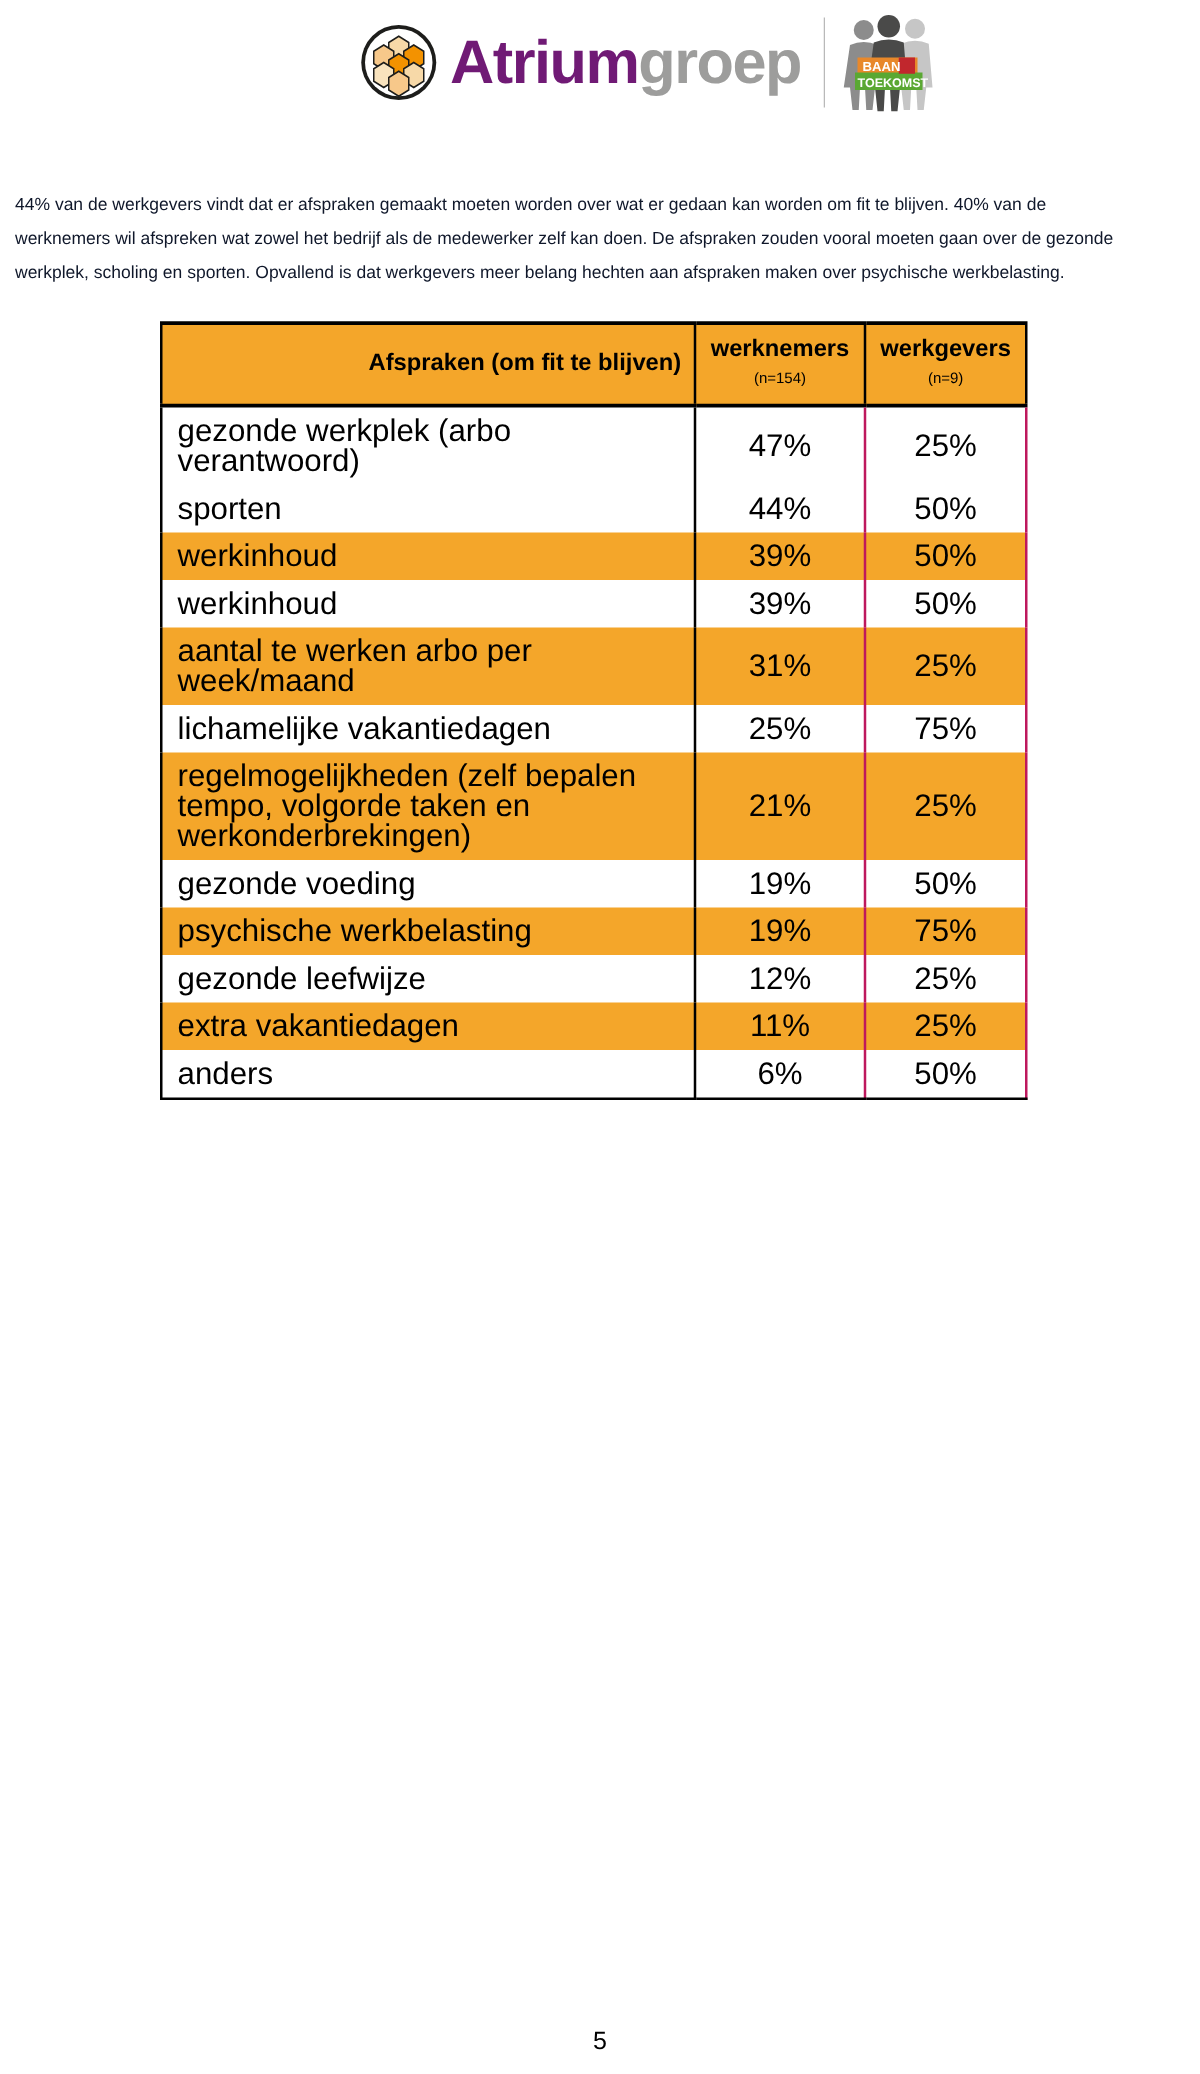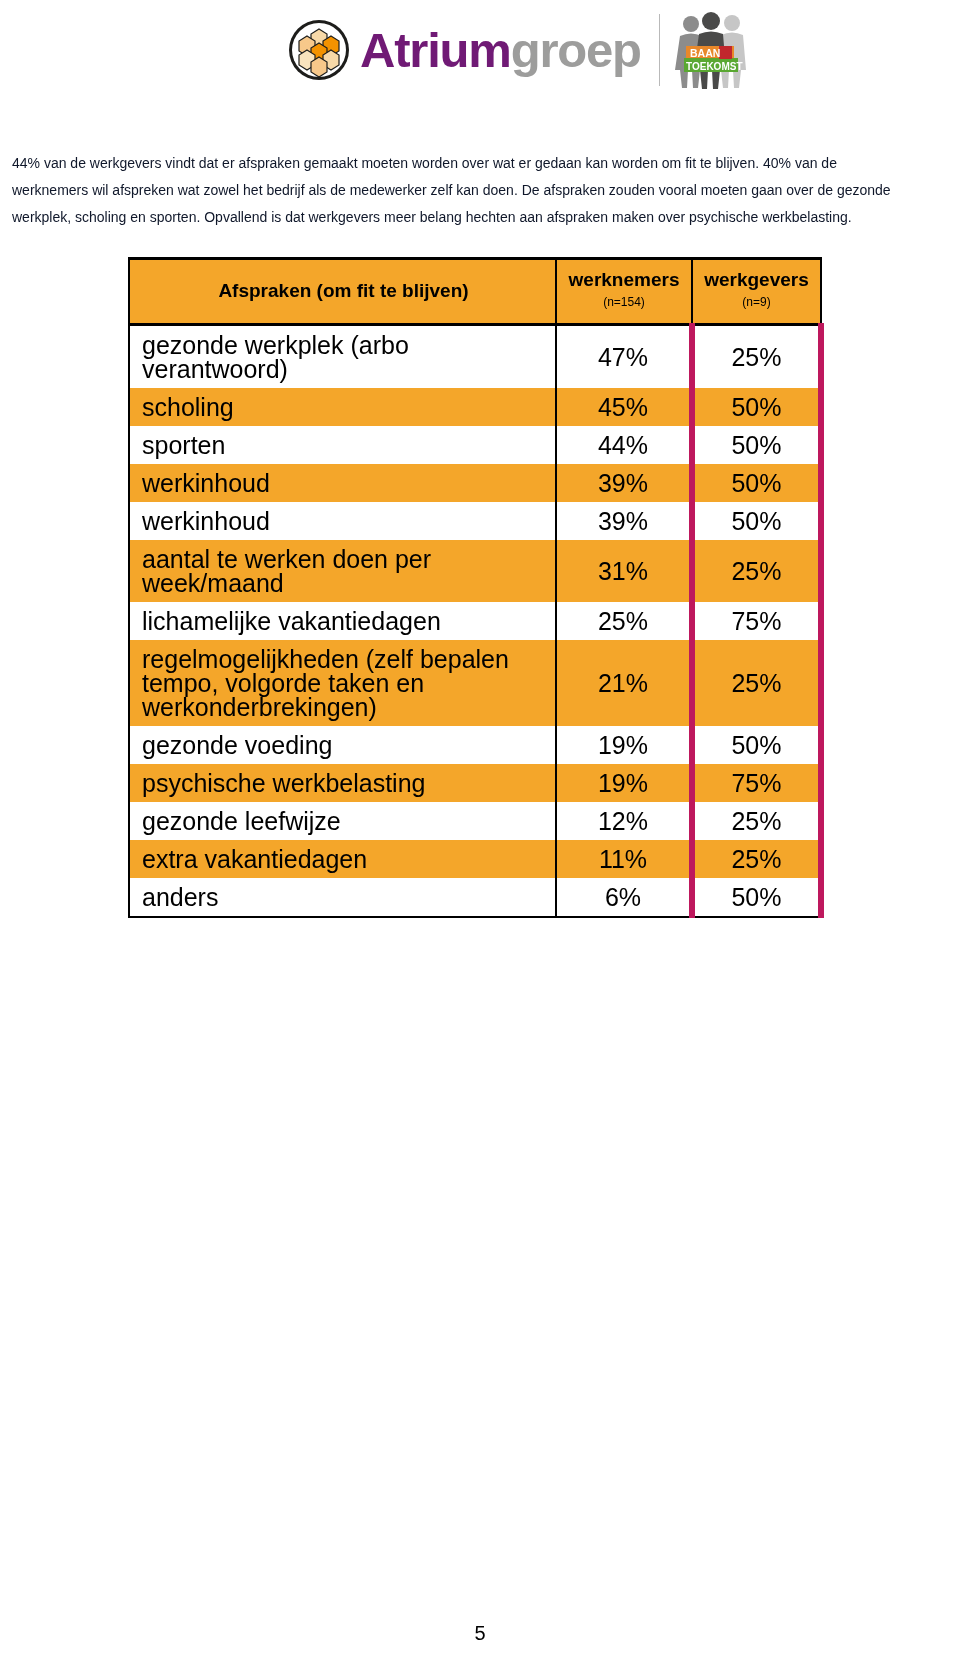--- a/index.html
+++ b/index.html
@@ -86,21 +86,21 @@
     border-bottom: 3px solid #000;
     border-left: 2px solid #000;
     border-right: 2px solid #000;
     font-size: 19px;
     font-weight: bold;
     padding: 9px 10px 10px 10px;
     vertical-align: middle;
     line-height: 22px;
   }
   thead th.th-label {
-    text-align: center;
+    text-align: right;
     padding-left: 12px;
   }
   thead th.th-num {
     text-align: center;
   }
   thead th .nsize {
     display: block;
     font-size: 12px;
     font-weight: normal;
   }
@@ -114,21 +114,21 @@
     line-height: 24px;
   }
   tbody td.cell-label {
     text-align: left;
     padding-left: 12px;
     border-right: 2px solid #000;
   }
   tbody td.cell-num {
     text-align: center;
     border-left: 2px solid #000;
-    border-right: 6px solid #be185d;
+    border-right: 2px solid #be185d;
   }
   tbody tr.row-odd td  { background: #ffffff; }
   tbody tr.row-even td { background: var(--orange, #f4a62a); }
   tbody tr:last-child td { border-bottom: 2px solid #000; }
 
   
   .page-number {
     position: absolute;
     left: 0;
     right: 0;
@@ -212,42 +212,37 @@
           <span class="nsize">(n=9)</span>
         </th>
       </tr>
     </thead>
     <tbody id="table-body">
         <tr class="row-odd">
           <td class="cell-label">gezonde werkplek (arbo verantwoord)</td>
           <td class="cell-num">47%</td>
           <td class="cell-num">25%</td>
         </tr>
-        <tr class="row-even">
-          <td class="cell-label">scholing</td>
-          <td class="cell-num">45%</td>
-          <td class="cell-num">50%</td>
-        </tr>
         <tr class="row-odd">
           <td class="cell-label">sporten</td>
           <td class="cell-num">44%</td>
           <td class="cell-num">50%</td>
         </tr>
         <tr class="row-even">
           <td class="cell-label">werkinhoud</td>
           <td class="cell-num">39%</td>
           <td class="cell-num">50%</td>
         </tr>
         <tr class="row-odd">
           <td class="cell-label">werkinhoud</td>
           <td class="cell-num">39%</td>
           <td class="cell-num">50%</td>
         </tr>
         <tr class="row-even">
-          <td class="cell-label">aantal te werken doen per week/maand</td>
+          <td class="cell-label">aantal te werken arbo per week/maand</td>
           <td class="cell-num">31%</td>
           <td class="cell-num">25%</td>
         </tr>
         <tr class="row-odd">
           <td class="cell-label">lichamelijke vakantiedagen</td>
           <td class="cell-num">25%</td>
           <td class="cell-num">75%</td>
         </tr>
         <tr class="row-even">
           <td class="cell-label">regelmogelijkheden (zelf bepalen tempo, volgorde taken en werkonderbrekingen)</td>

